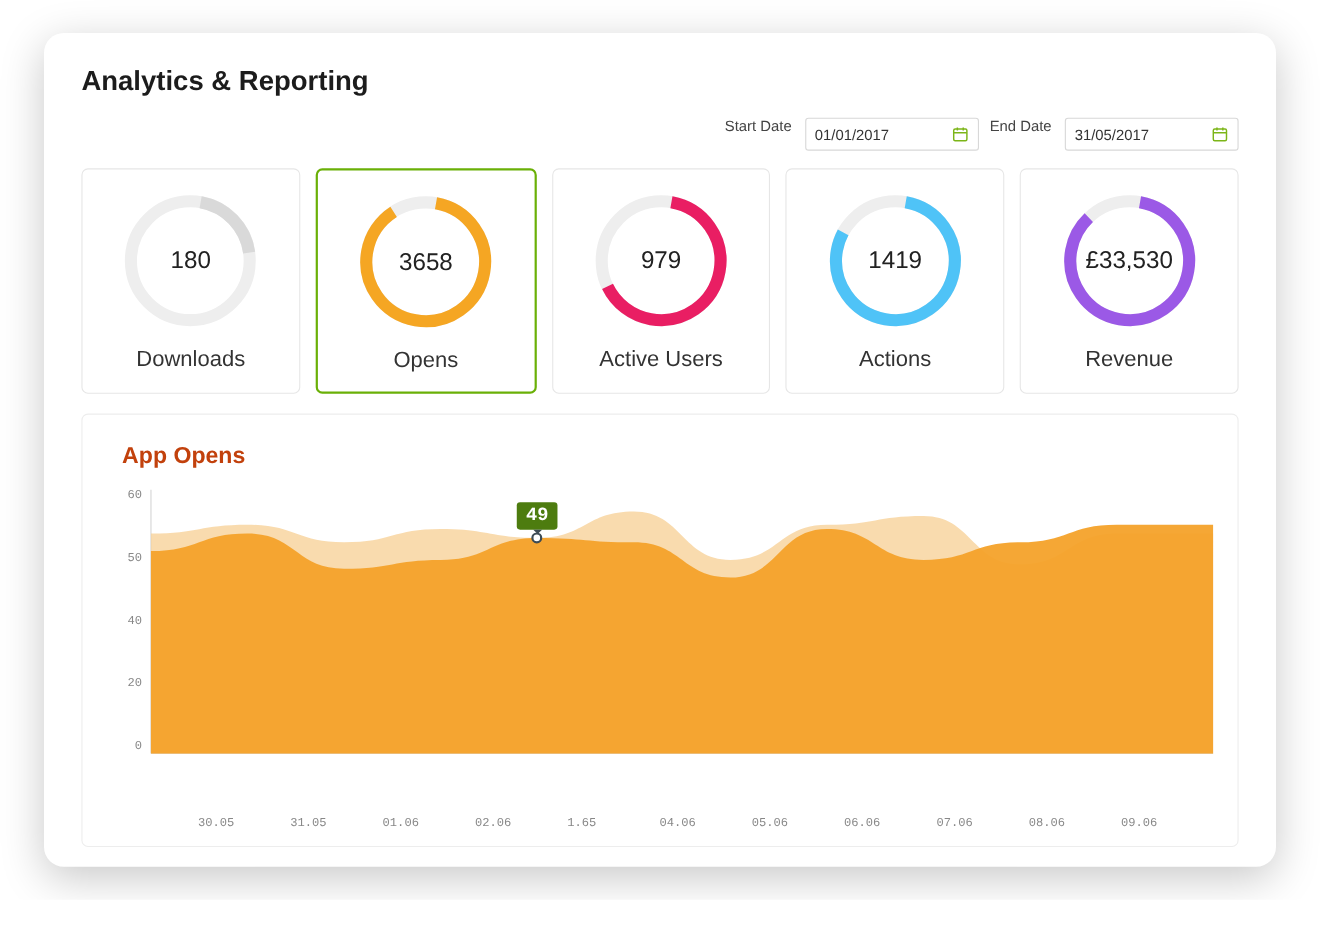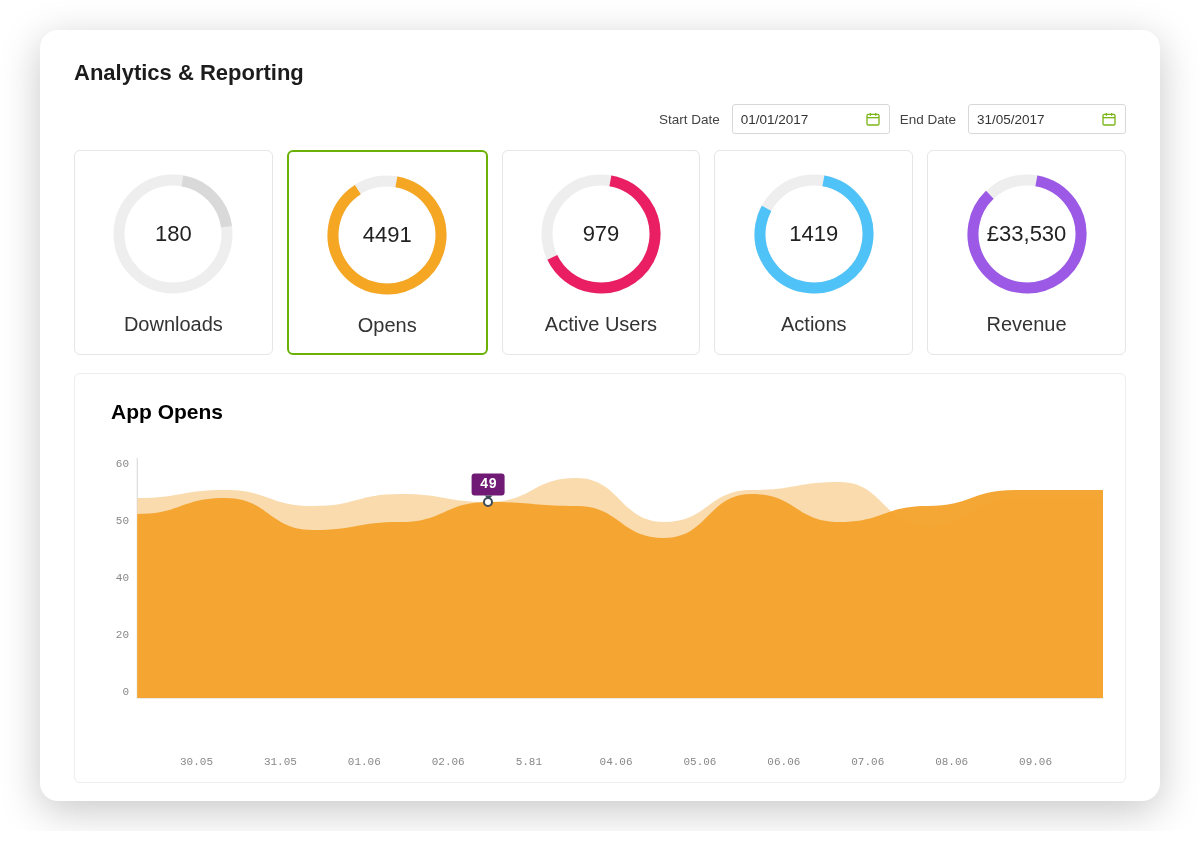--- a/index.html
+++ b/index.html
@@ -11,29 +11,28 @@
     justify-content: center;
   }
   .panel {
     width: 1120px;
     background: #fff;
     border-radius: 18px;
     box-shadow: 0 10px 40px rgba(0,0,0,0.22);
     padding: 30px 34px 18px 34px;
   }
   .title {
-    font-size: 22px;
+    font-size: 25px;
     font-weight: 700;
     color: #1c1c1c;
     margin-bottom: 18px;
   }
   .date-row {
     display: flex;
     justify-content: flex-end;
-    align-items: center;
     gap: 10px;
     margin-bottom: 16px;
     font-size: 13.5px;
     color: #444;
   }
   .date-label { margin-right: 2px; }
   .date-input {
     border: 1px solid #d8d8d8;
     border-radius: 3px;
     height: 30px;
@@ -76,40 +75,40 @@
     color: #333;
   }
   .chart-panel {
     border: 1px solid #ededed;
     border-radius: 6px;
     padding: 26px 22px 14px 22px;
   }
   .chart-title {
     font-size: 21px;
     font-weight: 700;
-    color: #000000;
-    margin: 0 0 34px 14px;
+    color: #c2410c;
+    margin: 0 0 18px 14px;
   }
   .chart-area { position: relative; height: 310px; font-family: Liberation Mono, monospace; }
   .chart-svg { width: 100%; height: 280px; display: block; }
   .y-axis-labels {
     position: absolute; left: 0; top: 0; height: 240px; width: 32px;
     display: flex; flex-direction: column; justify-content: space-between;
     font-size: 11px; color: #888; text-align: right;
   }
   .x-axis-labels {
     position: absolute; left: 40px; right: 0; bottom: 0;
     display: flex; font-size: 11px; color: #888; margin-left: 43px;
   }
   .x-axis-labels span { flex: 1; text-align: left; }
   .tooltip {
     position: absolute;
-    background: #701a75;
+    background: #4d7c0f;
     color: #fff;
-    font-size: 14px;
+    font-size: 17px;
     font-weight: 600;
     padding: 3px 8px;
     border-radius: 3px;
     transform: translate(-50%, -130%);
   }
   .tooltip::after {
     content: "";
     position: absolute;
     left: 50%; top: 100%;
     margin-left: -4px;
@@ -181,21 +180,21 @@
       <div class="donut-num">180</div>
     </div>
     <div class="card-label">Downloads</div>
   </div>
       <div class="card selected">
     <div class="donut-wrap">
       <svg width="130" height="130" viewBox="0 0 130 130">
         <circle cx="65" cy="65" r="54" fill="none" stroke="#eeeeee" stroke-width="11"></circle>
         <circle cx="65" cy="65" r="54" fill="none" stroke="#f5a623" stroke-width="11" stroke-dasharray="298.57696579717395 40.71504079052369" stroke-dashoffset="0" transform="rotate(-80 65 65)" stroke-linecap="butt"></circle>
       </svg>
-      <div class="donut-num">4491</div>
+      <div class="donut-num">3658</div>
     </div>
     <div class="card-label">Opens</div>
   </div>
       <div class="card">
     <div class="donut-wrap">
       <svg width="130" height="130" viewBox="0 0 130 130">
         <circle cx="65" cy="65" r="54" fill="none" stroke="#eeeeee" stroke-width="11"></circle>
         <circle cx="65" cy="65" r="54" fill="none" stroke="#e91e63" stroke-width="11" stroke-dasharray="220.53980428200347 118.75220230569417" stroke-dashoffset="0" transform="rotate(-80 65 65)" stroke-linecap="butt"></circle>
       </svg>
       <div class="donut-num">979</div>
@@ -238,21 +237,21 @@
           <line x1="40" x2="1000" y1="240" y2="240" stroke="#d5d5d5"></line>
           <line x1="40" x2="40" y1="0" y2="240" stroke="#d5d5d5"></line>
           <path d="M 40 40 C 83.63636363636363 40, 83.63636363636363 32, 127.27272727272727 32 C 170.9090909090909 32, 170.9090909090909 48, 214.54545454545453 48 C 258.1818181818182 48, 258.1818181818182 36, 301.8181818181818 36 C 345.45454545454544 36, 345.45454545454544 44, 389.09090909090907 44 C 432.7272727272727 44, 432.7272727272727 20, 476.3636363636363 20 C 520 20, 520 64, 563.6363636363636 64 C 607.2727272727273 64, 607.2727272727273 32, 650.9090909090909 32 C 694.5454545454545 32, 694.5454545454545 24, 738.1818181818181 24 C 781.8181818181818 24, 781.8181818181818 68, 825.4545454545454 68 C 869.090909090909 68, 869.090909090909 40, 912.7272727272726 40 L 1000 40 L 1000 240 L 40 240 Z" fill="#f7cf93" fill-opacity="0.75"></path>
           <path d="M 40 56 C 83.63636363636363 56, 83.63636363636363 40, 127.27272727272727 40 C 170.9090909090909 40, 170.9090909090909 72, 214.54545454545453 72 C 258.1818181818182 72, 258.1818181818182 64, 301.8181818181818 64 C 345.45454545454544 64, 345.45454545454544 44, 389.09090909090907 44 C 432.7272727272727 44, 432.7272727272727 48, 476.3636363636363 48 C 520 48, 520 80, 563.6363636363636 80 C 607.2727272727273 80, 607.2727272727273 36, 650.9090909090909 36 C 694.5454545454545 36, 694.5454545454545 64, 738.1818181818181 64 C 781.8181818181818 64, 781.8181818181818 48, 825.4545454545454 48 C 869.090909090909 48, 869.090909090909 32, 912.7272727272726 32 L 1000 32 L 1000 240 L 40 240 Z" fill="#f4a22a" fill-opacity="0.95"></path>
         </svg>
       <div class="x-axis-labels" id="x-axis">
           <span>30.05</span>
           <span>31.05</span>
           <span>01.06</span>
           <span>02.06</span>
-          <span>5.81</span>
+          <span>1.65</span>
           <span>04.06</span>
           <span>05.06</span>
           <span>06.06</span>
           <span>07.06</span>
           <span>08.06</span>
           <span>09.06</span>
         </div>
       <div id="tooltip" class="tooltip" style="left: 391.425px; top: 44px;">49</div>
       <div id="tooltip-dot" class="tooltip-dot" style="left: 391.425px; top: 44px;"></div>
     </div>

